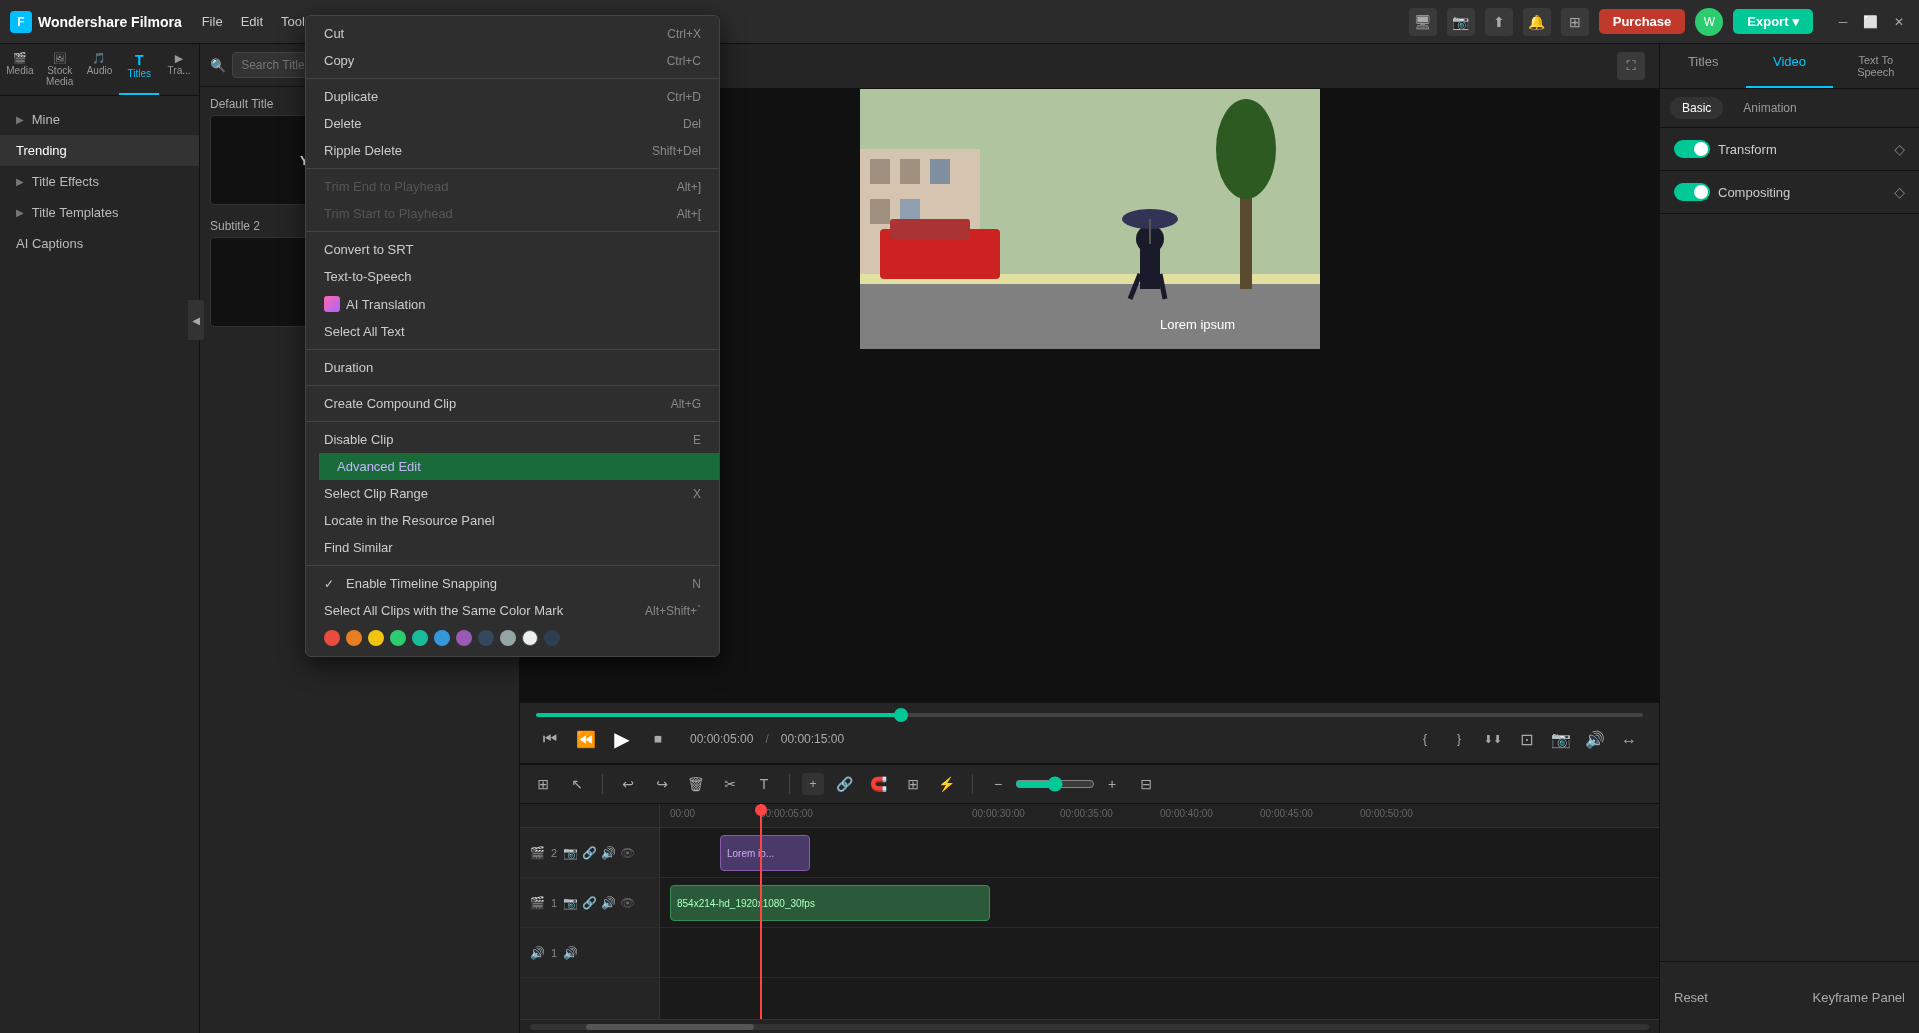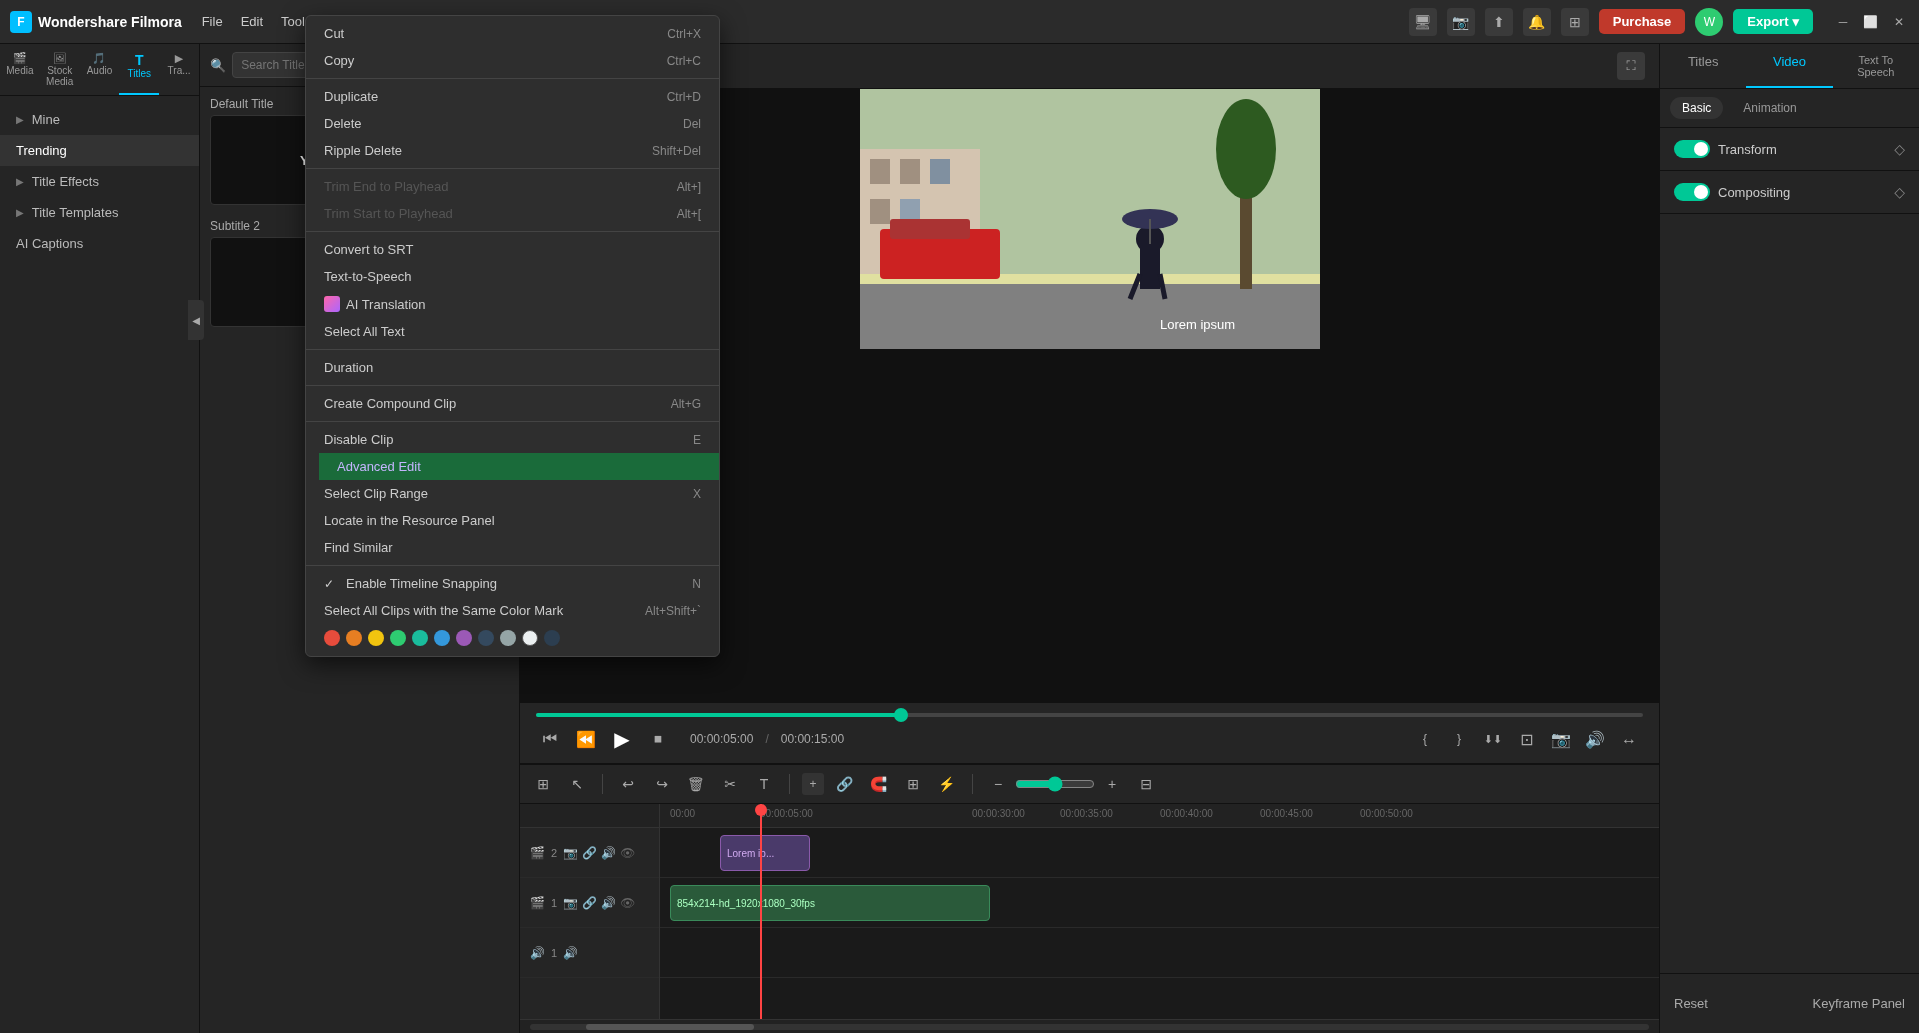--- a/index.html
+++ b/index.html
@@ -92,21 +92,21 @@
     .right-sub-tab { padding: 4px 12px; border-radius: 14px; font-size: 12px; cursor: pointer; color: #999; }
     .right-sub-tab.active { background: #333; color: #fff; }
 
     .right-section { padding: 12px 14px; border-bottom: 1px solid #111; }
     .right-section-row { display: flex; align-items: center; justify-content: space-between; }
     .toggle-switch { width: 36px; height: 18px; background: #00c896; border-radius: 9px; position: relative; cursor: pointer; }
     .toggle-switch .toggle-thumb { width: 14px; height: 14px; background: #fff; border-radius: 50%; position: absolute; top: 2px; left: 20px; }
     .diamond-icon { color: #888; font-size: 14px; }
 
     .right-bottom { flex: 1; }
-    .reset-bar { display: flex; justify-content: space-between; padding: 22px 14px; border-top: 1px solid #111; }
+    .reset-bar { display: flex; justify-content: space-between; padding: 28px 14px; border-top: 1px solid #111; }
     .reset-btn { color: #aaa; font-size: 13px; cursor: pointer; }
     .keyframe-btn { color: #aaa; font-size: 13px; cursor: pointer; }
 
     
     .timeline { background: #1e1e1e; border-top: 2px solid #111; height: 270px; display: flex; flex-direction: column; }
     .timeline-toolbar { display: flex; align-items: center; padding: 6px 10px; gap: 8px; background: #252525; border-bottom: 1px solid #111; }
     .tl-btn { width: 26px; height: 26px; display: flex; align-items: center; justify-content: center; cursor: pointer; color: #aaa; font-size: 14px; border-radius: 3px; }
     .tl-separator { width: 1px; height: 20px; background: #444; margin: 0 4px; }
 
     .timeline-content { display: flex; flex: 1; overflow: hidden; }

